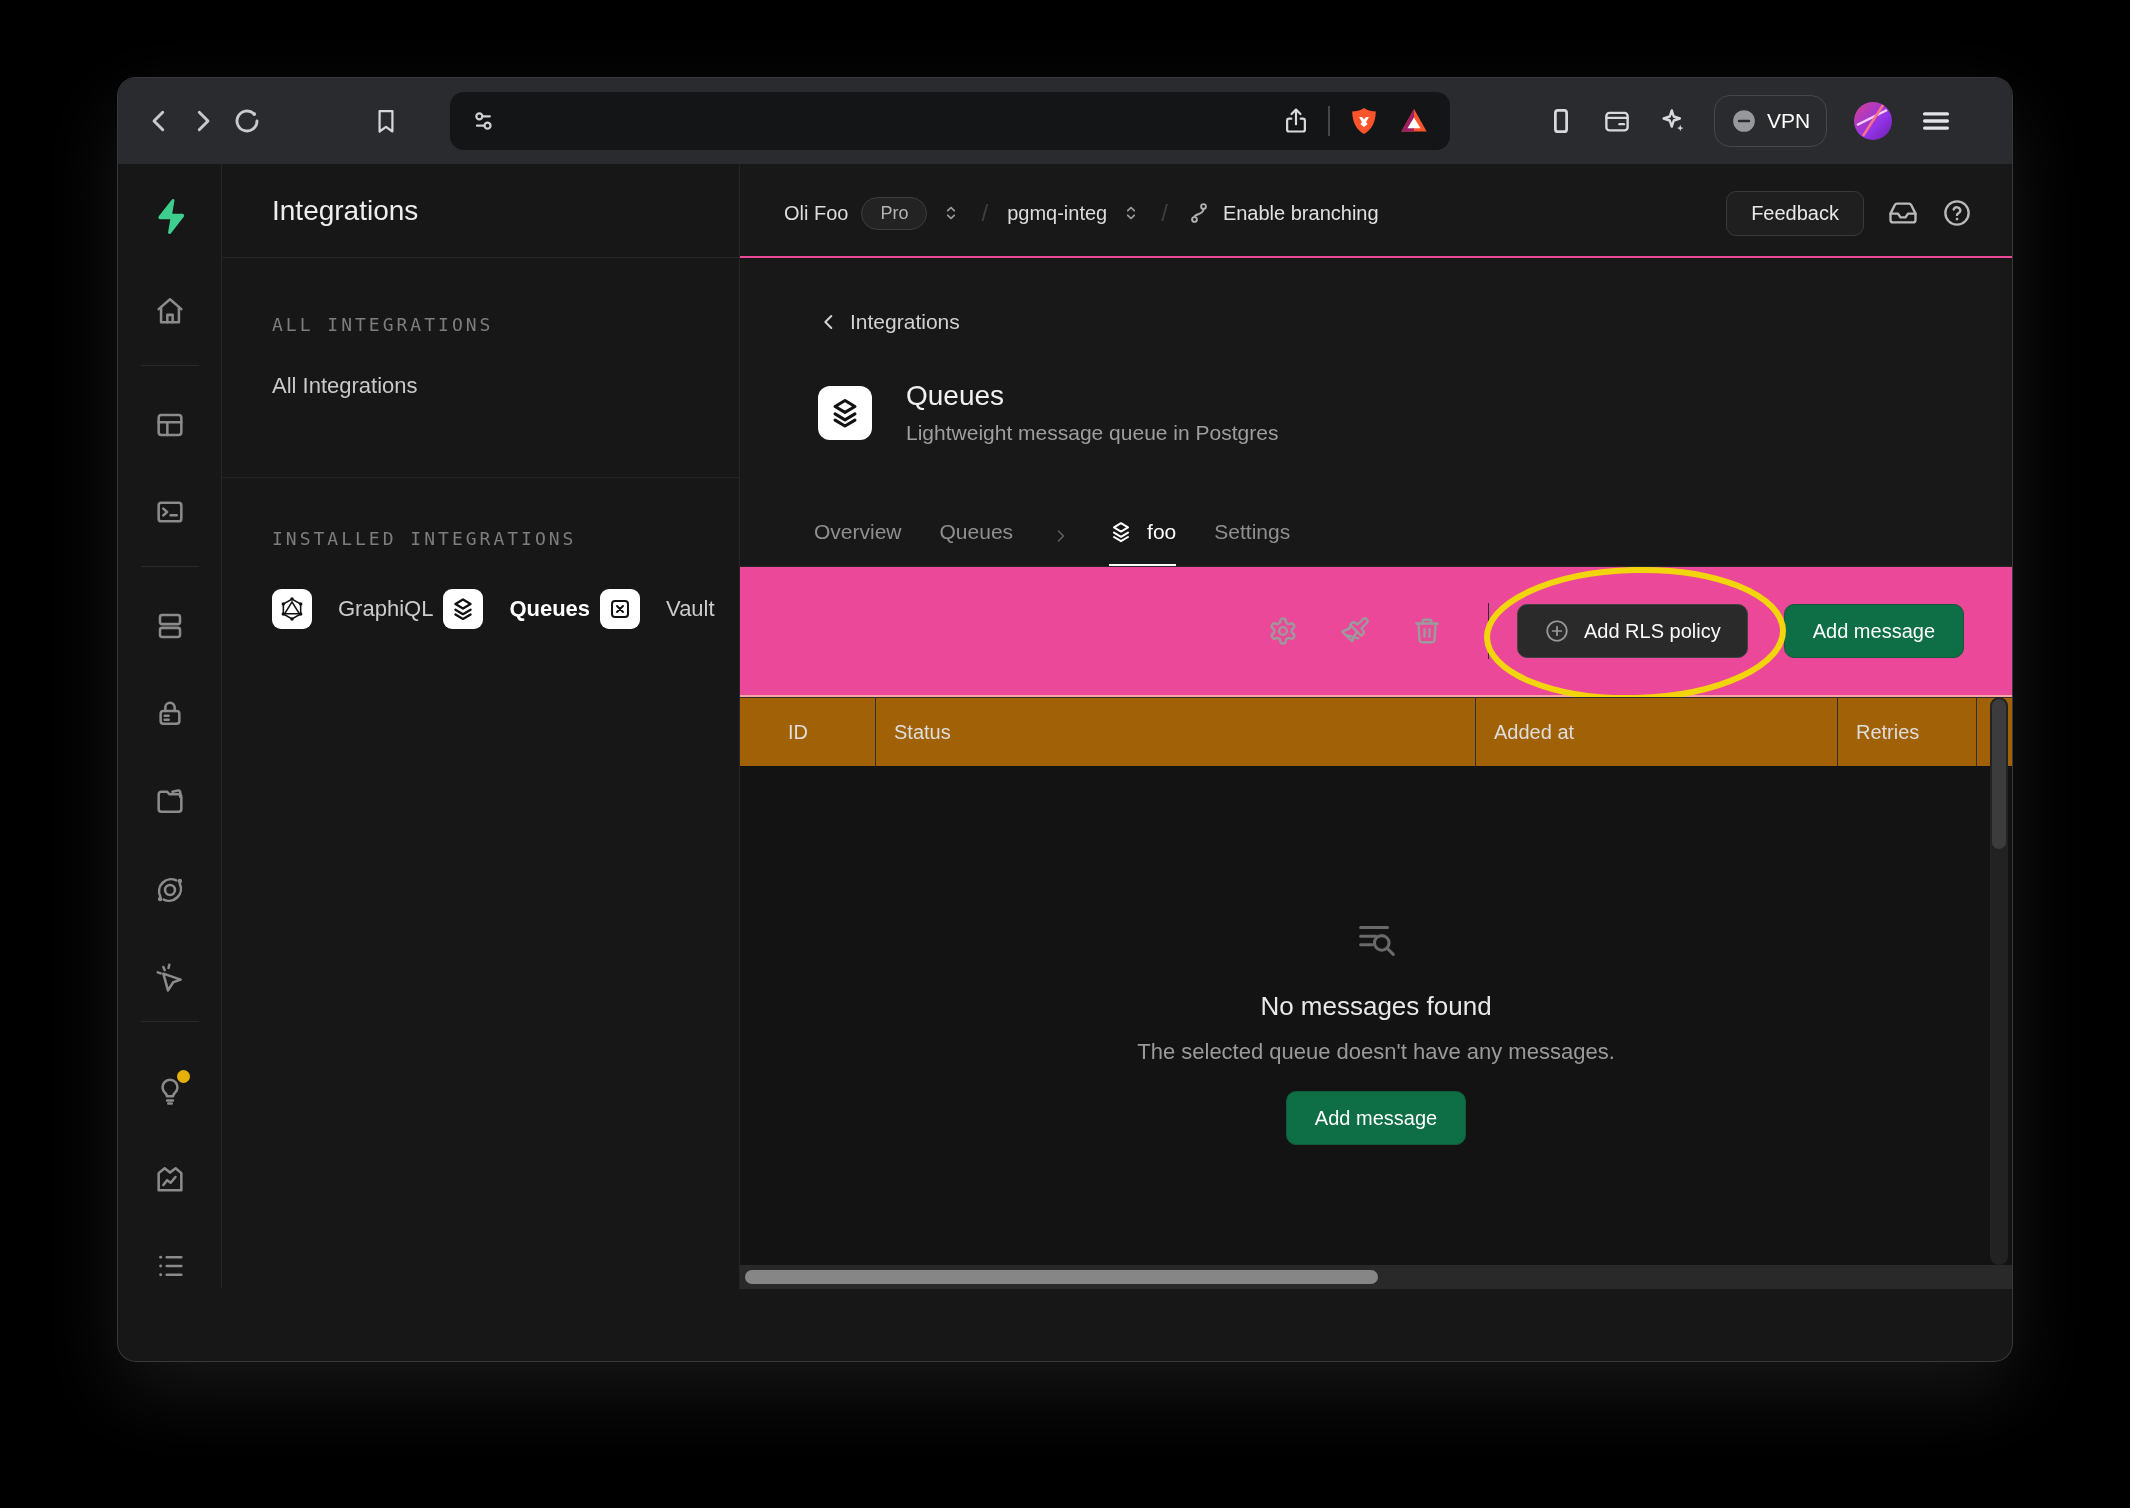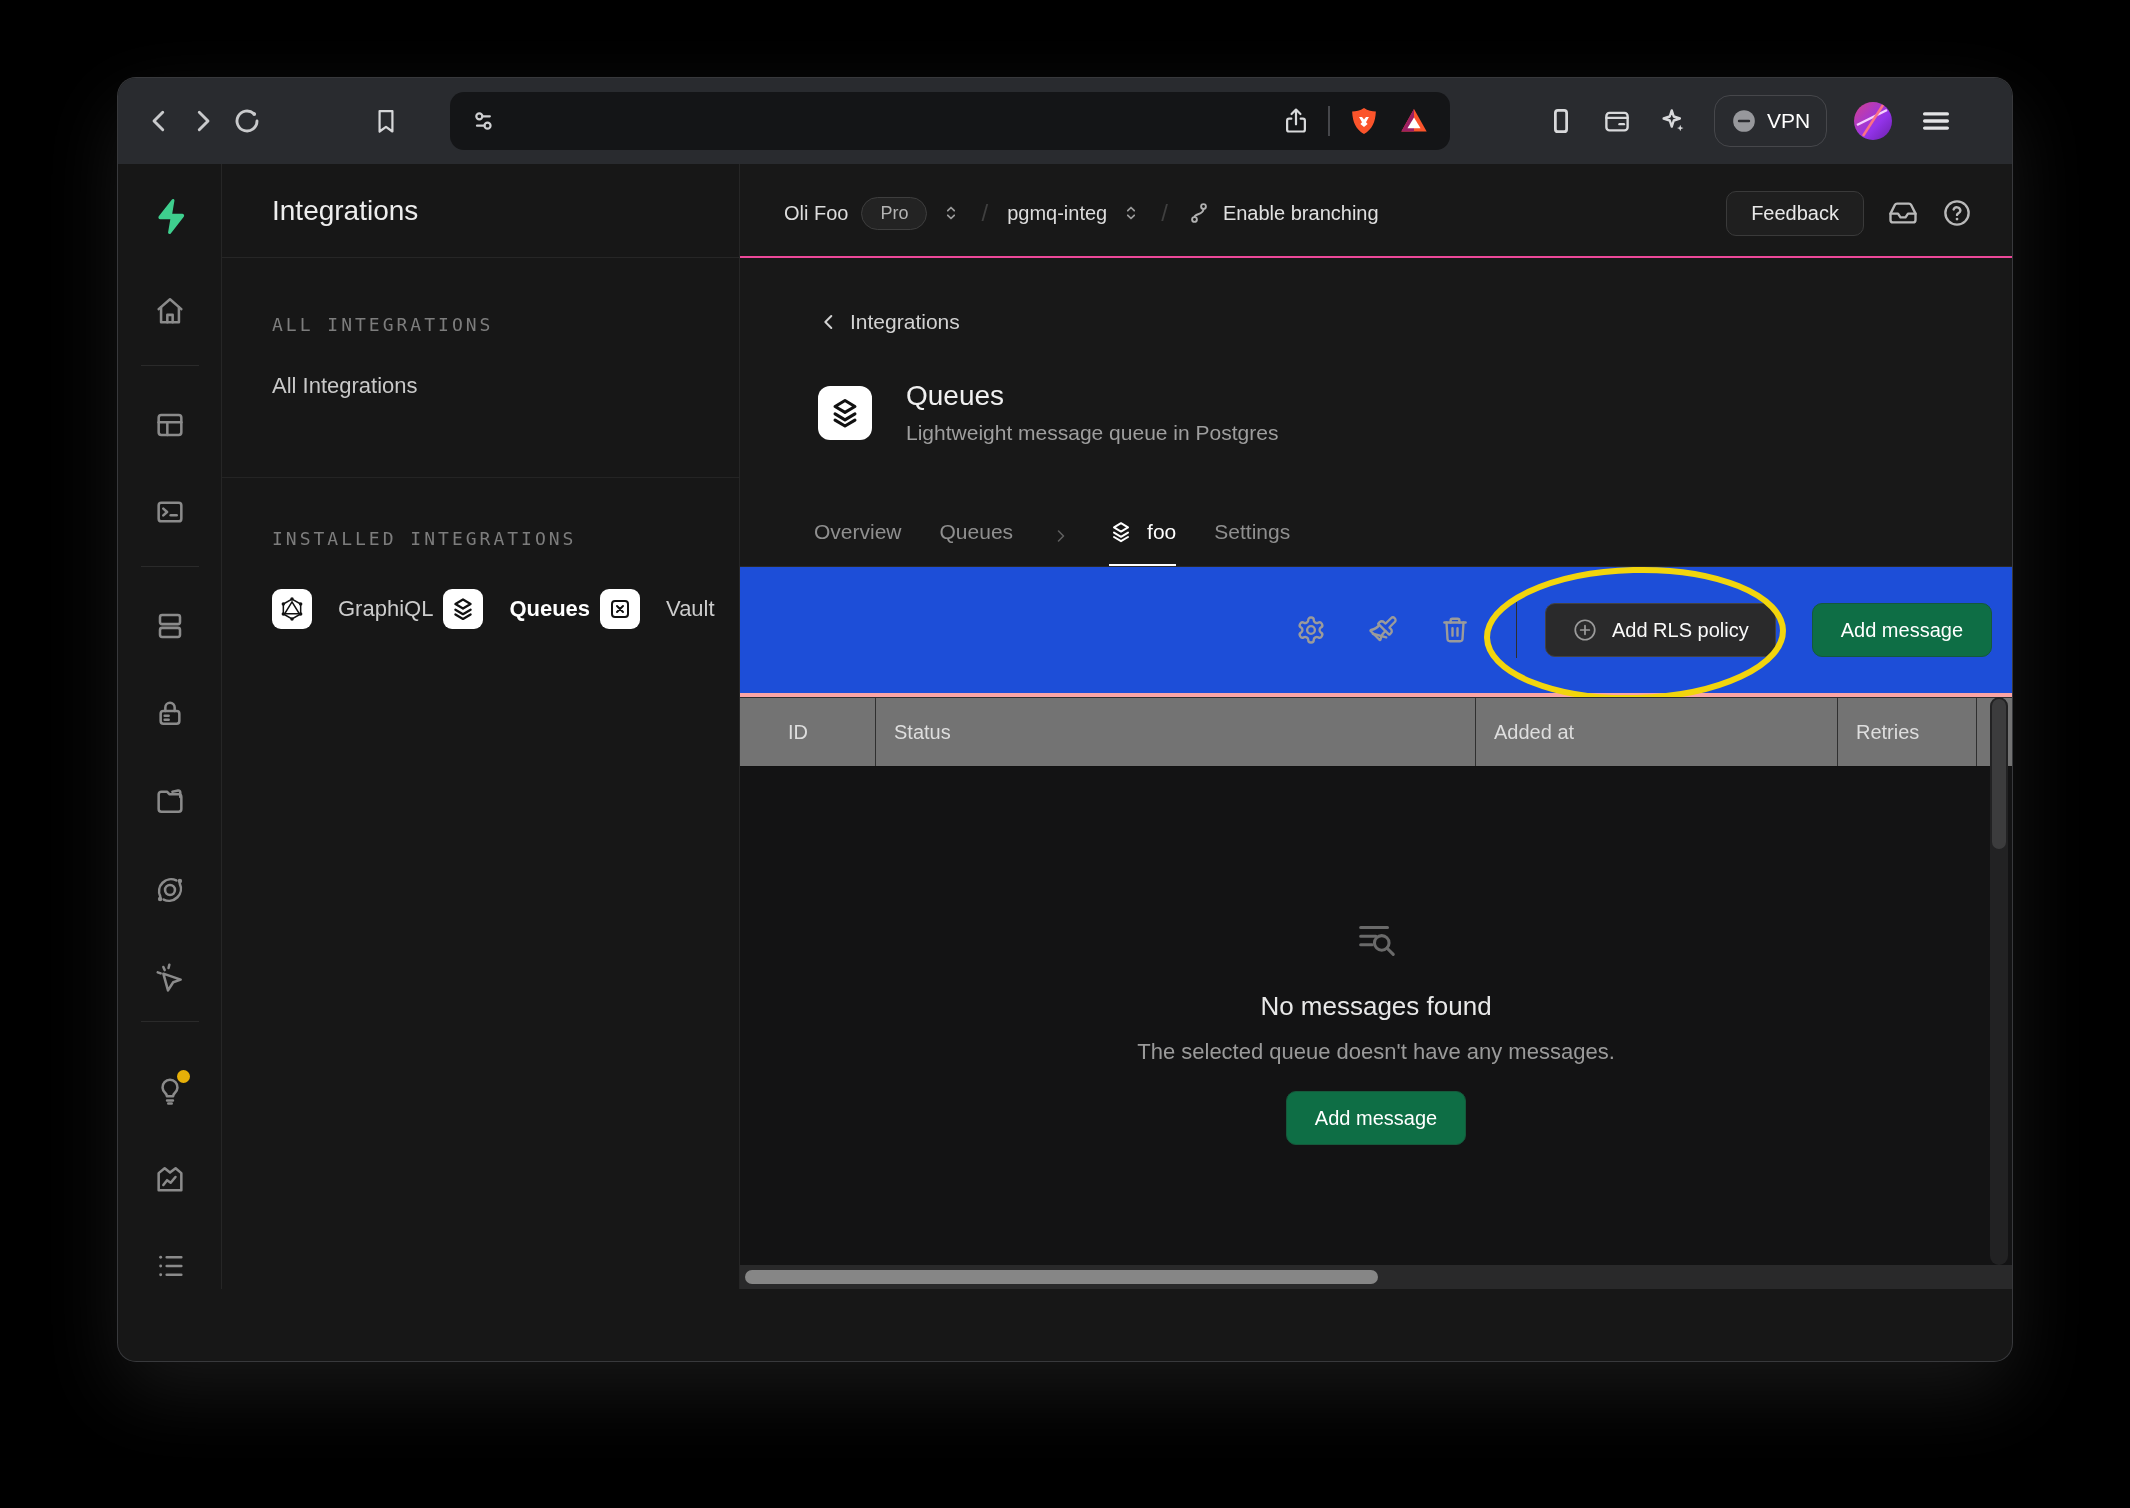--- a/index.html
+++ b/index.html
@@ -87,34 +87,34 @@
   .back-link { margin:52px 0 0 78px; display:flex; align-items:center; gap:10px; color:#d2d2d2; font-size:21px; }
   .title-row { margin:46px 0 0 78px; display:flex; align-items:center; gap:34px; }
   .big-tile { width:54px; height:54px; border-radius:12px; background:#fff; color:#111; display:flex; align-items:center; justify-content:center; }
   .page-title { font-size:28px; color:#f0f0f0; }
   .page-sub { font-size:21px; color:#9e9e9e; margin-top:9px; }
   .tabs { display:flex; align-items:flex-end; gap:38px; padding-left:74px; margin-top:60px; height:62px; border-bottom:1px solid #282828; }
   .tabitem { font-size:21px; color:#8f8f8f; padding-bottom:20px; border-bottom:2px solid transparent; display:flex; align-items:center; gap:14px; }
   .tabitem.active { color:#fff; border-bottom-color:#fff; }
   .tab-chev { color:#5f5f5f; padding-bottom:20px; }
 
-  .qtoolbar { height:130px; flex:none; border-bottom:4px solid #fca5a5; background:#1d4ed8; display:flex; align-items:center; justify-content:flex-end; padding-right:20px; position:relative; }
+  .qtoolbar { height:130px; flex:none; border-bottom:2px solid #fca5a5; background:#ec4899; display:flex; align-items:center; justify-content:flex-end; padding-right:48px; position:relative; }
   .qicon { color:#9b9b9b; margin-left:42px; }
   .vline { width:1px; height:56px; background:#2e2e2e; margin:0 28px 0 46px; }
   .btn { height:54px; border-radius:10px; display:flex; align-items:center; font-size:20px; }
   .btn-dark { background:#2a2a2b; border:1px solid #424242; color:#fafafa; padding:0 26px; gap:14px; }
   .btn-dark .plus { color:#9a9a9a; }
   .btn-green { background:#0e6e45; border:1px solid #15593b; color:#fff; padding:0 28px; margin-left:36px; }
   .ellipse-note { position:absolute; left:730px; top:-5px; pointer-events:none; }
 
   .filter-row { height:90px; flex:none; background:#1c1c1d; display:flex; align-items:center; padding-left:46px; }
   .alltypes { border:1.5px dashed #4d4d4d; border-radius:10px; background:transparent; color:#dadada; font-size:20px; padding:13px 26px; }
 
   .grid-zone { flex:1; min-height:0; display:flex; flex-direction:column; position:relative; }
-  .thead { height:70px; flex:none; background:#737373; border-top:1px solid #2e2e2e; border-bottom:1px solid #111; display:flex; color:#dedede; font-size:20px; }
+  .thead { height:70px; flex:none; background:#a16207; border-top:1px solid #2e2e2e; border-bottom:1px solid #111; display:flex; color:#dedede; font-size:20px; }
   .th { display:flex; align-items:center; padding-left:18px; border-right:1px solid #303030; }
   .th.c-id { width:136px; padding-left:48px; }
   .th.c-added { width:362px; }
   .th.c-status { width:600px; }
   .th.c-retries { width:139px; }
   .th.c-rest { flex:1; border-right:none; }
   .tbody { flex:1; background:#131314; display:flex; flex-direction:column; align-items:center; padding-top:150px; }
   .empty-ic { color:#6a6a6a; }
   .empty-title { margin-top:28px; font-size:26px; color:#e8e8e8; }
   .empty-sub { margin-top:17px; font-size:22px; color:#9a9a9a; }

